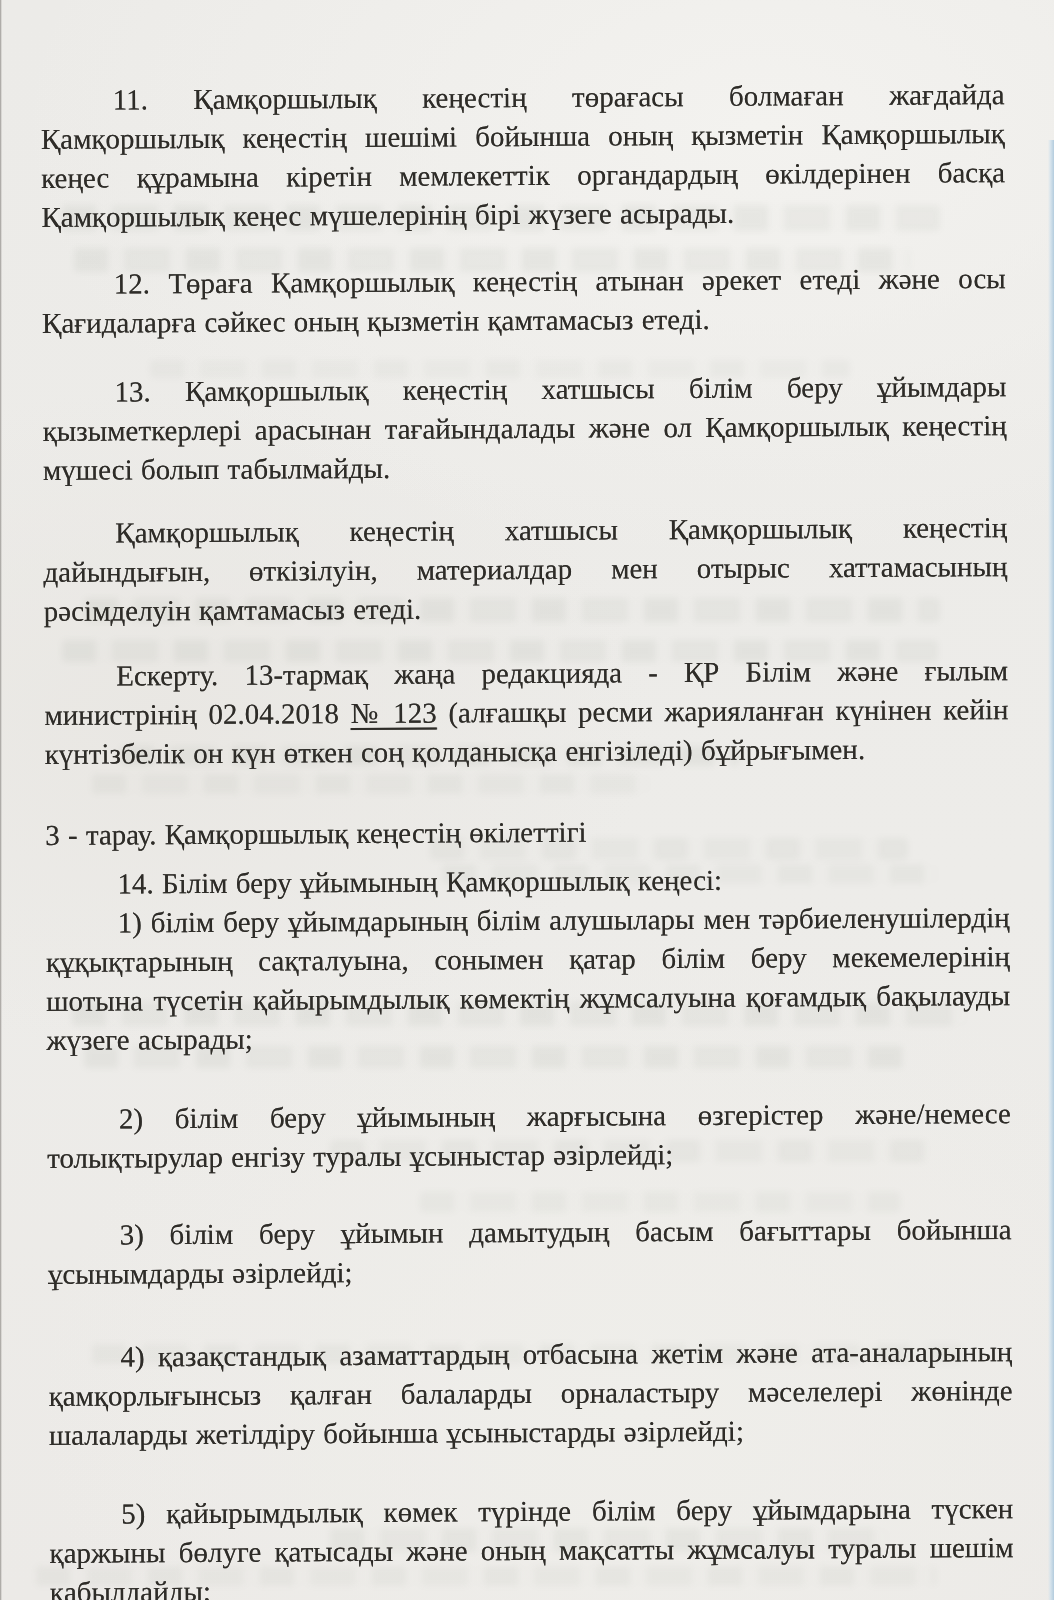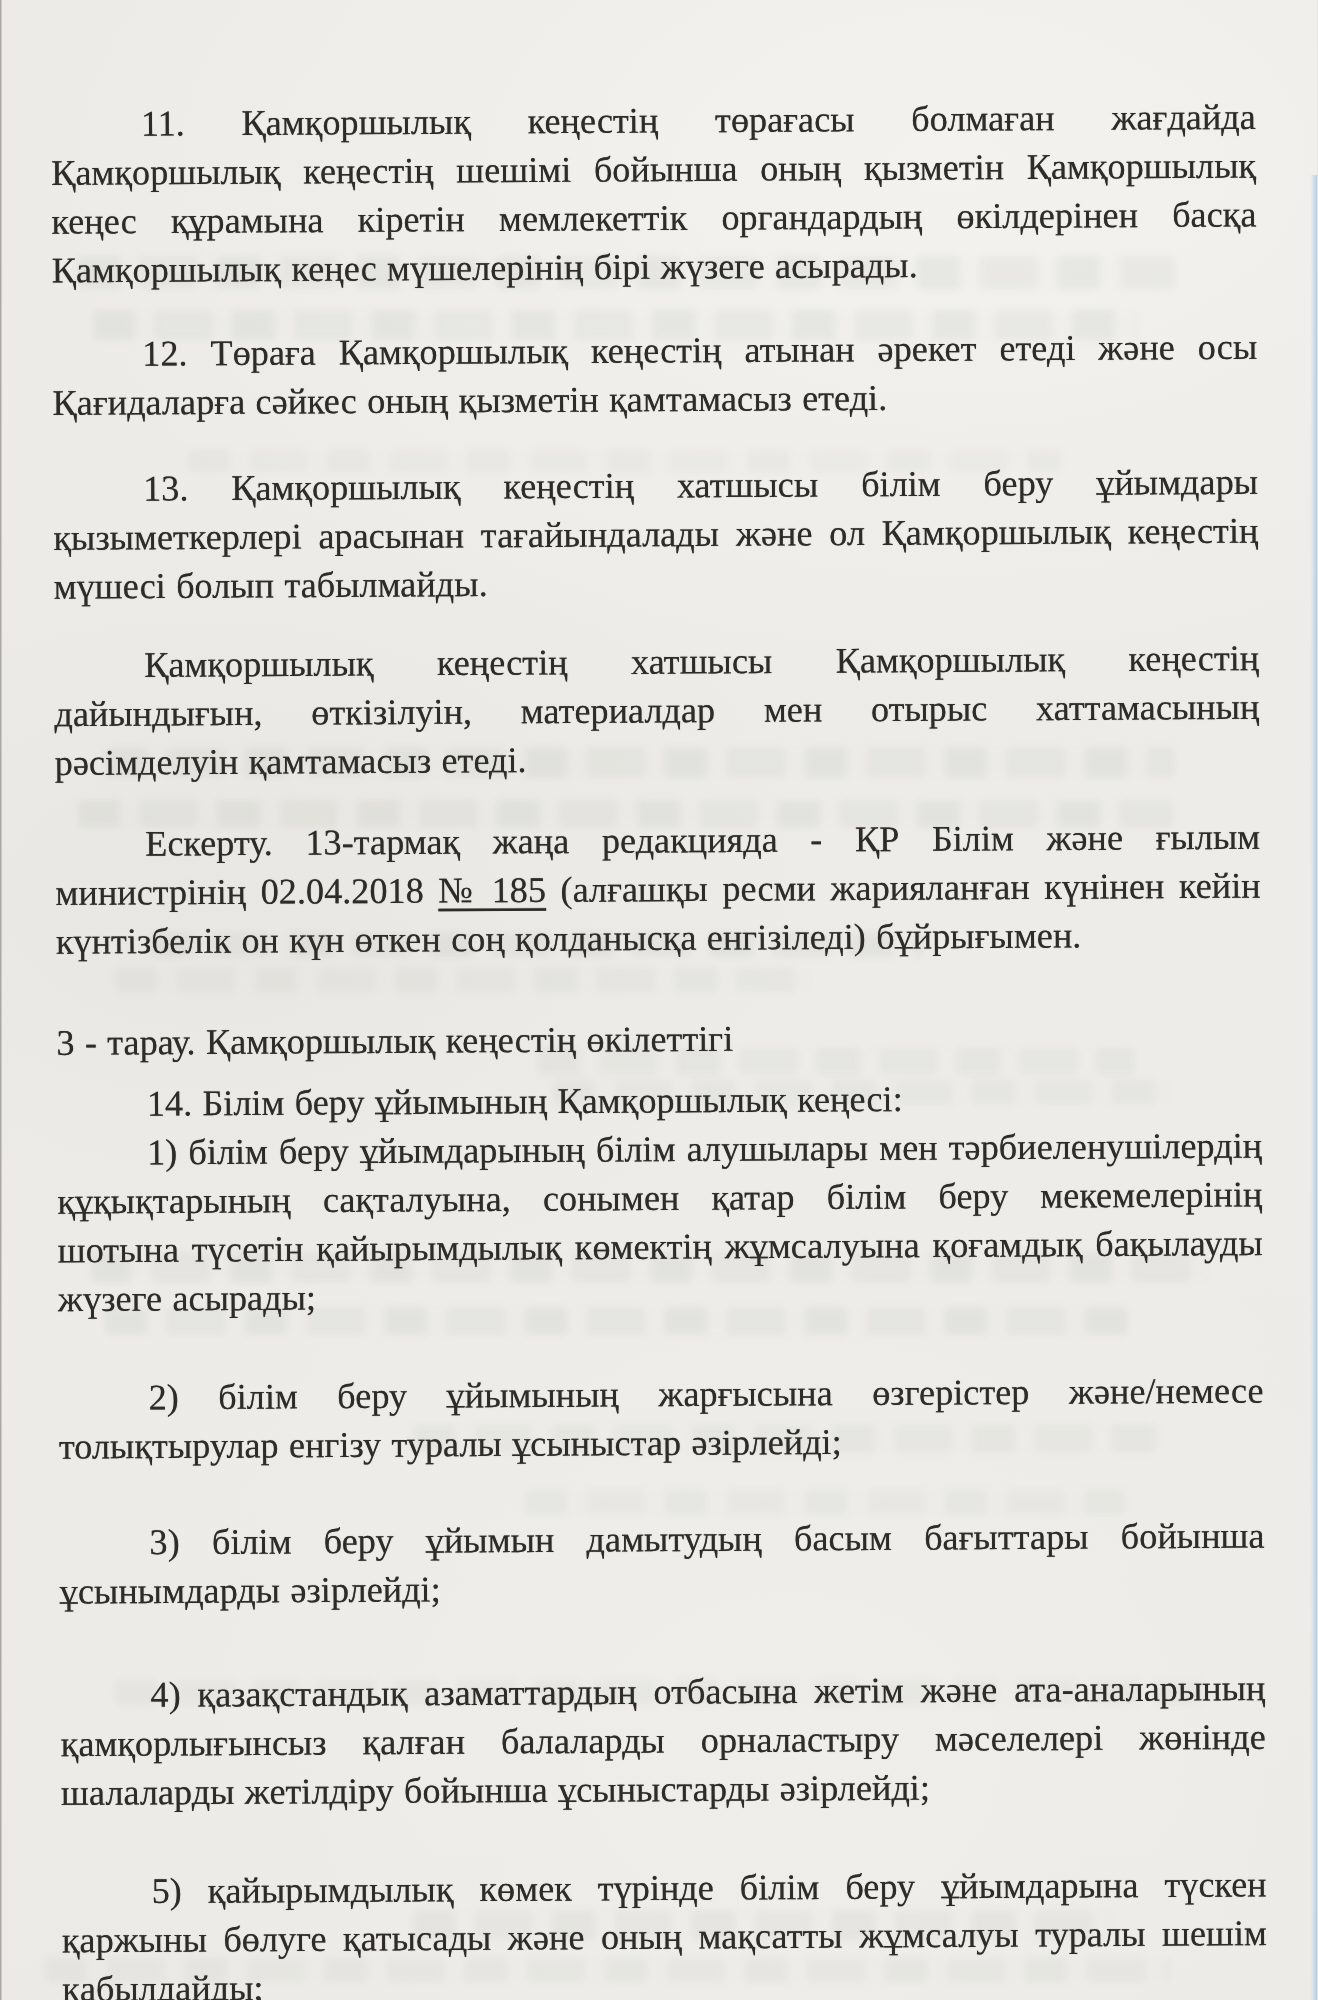--- a/index.html
+++ b/index.html
@@ -105,21 +105,21 @@
   <div class="content">
 
     <p class="para mb-a">11. Қамқоршылық кеңестің төрағасы болмаған жағдайда Қамқоршылық кеңестің шешімі бойынша оның қызметін Қамқоршылық кеңес құрамына кіретін мемлекеттік органдардың өкілдерінен басқа Қамқоршылық кеңес мүшелерінің бірі жүзеге асырады.</p>
 
     <p class="para mb-b">12. Төраға Қамқоршылық кеңестің атынан әрекет етеді және осы Қағидаларға сәйкес оның қызметін қамтамасыз етеді.</p>
 
     <p class="para mb-c">13. Қамқоршылық кеңестің хатшысы білім беру ұйымдары қызыметкерлері арасынан тағайындалады және ол Қамқоршылық кеңестің мүшесі болып табылмайды.</p>
 
     <p class="para mb-d">Қамқоршылық кеңестің хатшысы Қамқоршылық кеңестің дайындығын, өткізілуін, материалдар мен отырыс хаттамасының рәсімделуін қамтамасыз етеді.</p>
 
-    <p class="para mb-e"><span>Ескерту. 13-тармақ жаңа редакцияда - ҚР Білім және ғылым министрінің 02.04.2018 </span><span class="underline">№ 185</span><span> (алғашқы ресми жарияланған күнінен кейін күнтізбелік он күн өткен соң қолданысқа енгізіледі) бұйрығымен.</span></p>
+    <p class="para mb-e"><span>Ескерту. 13-тармақ жаңа редакцияда - ҚР Білім және ғылым министрінің 02.04.2018 </span><span class="underline">№ 123</span><span> (алғашқы ресми жарияланған күнінен кейін күнтізбелік он күн өткен соң қолданысқа енгізіледі) бұйрығымен.</span></p>
 
     <p class="para heading mb-f">3 - тарау. Қамқоршылық кеңестің өкілеттігі</p>
 
     <p class="para single mb-g">14. Білім беру ұйымының Қамқоршылық кеңесі:</p>
 
     <p class="para mb-h">1) білім беру ұйымдарының білім алушылары мен тәрбиеленушілердің құқықтарының сақталуына, сонымен қатар білім беру мекемелерінің шотына түсетін қайырымдылық көмектің жұмсалуына қоғамдық бақылауды жүзеге асырады;</p>
 
     <p class="para mb-i">2) білім беру ұйымының жарғысына өзгерістер және/немесе толықтырулар енгізу туралы ұсыныстар әзірлейді;</p>
 
     <p class="para mb-j">3) білім беру ұйымын дамытудың басым бағыттары бойынша ұсынымдарды әзірлейді;</p>

